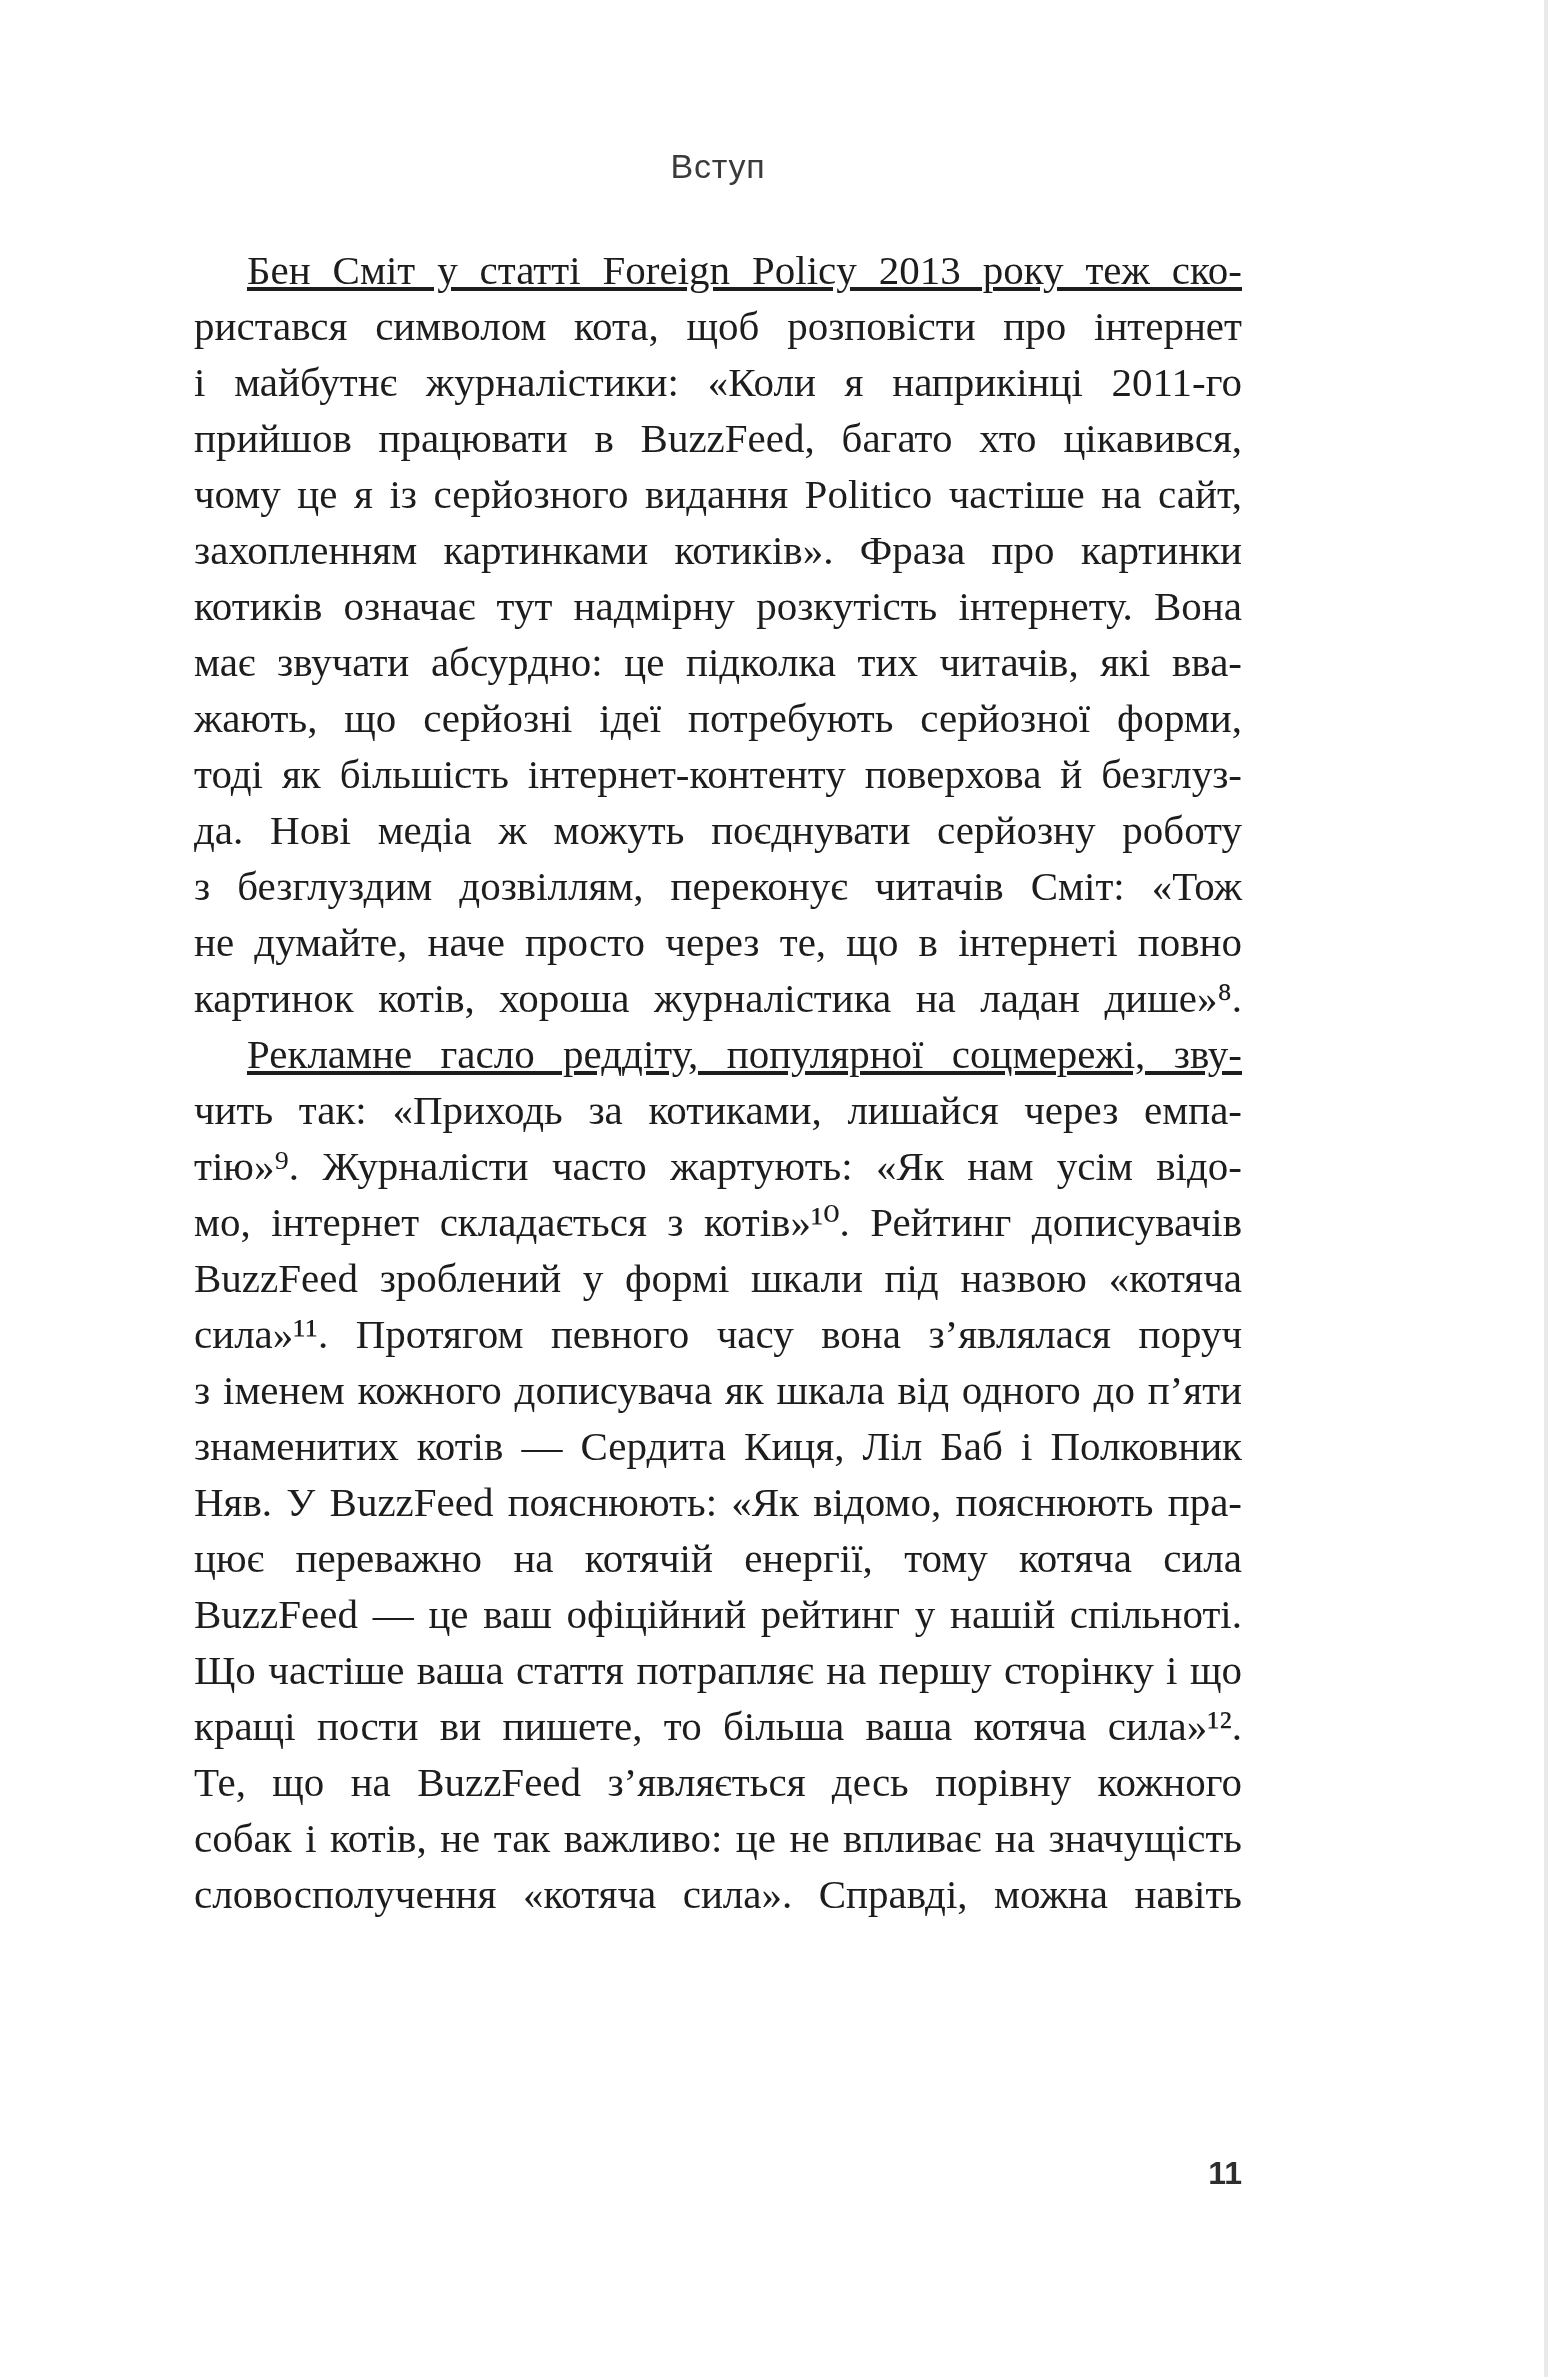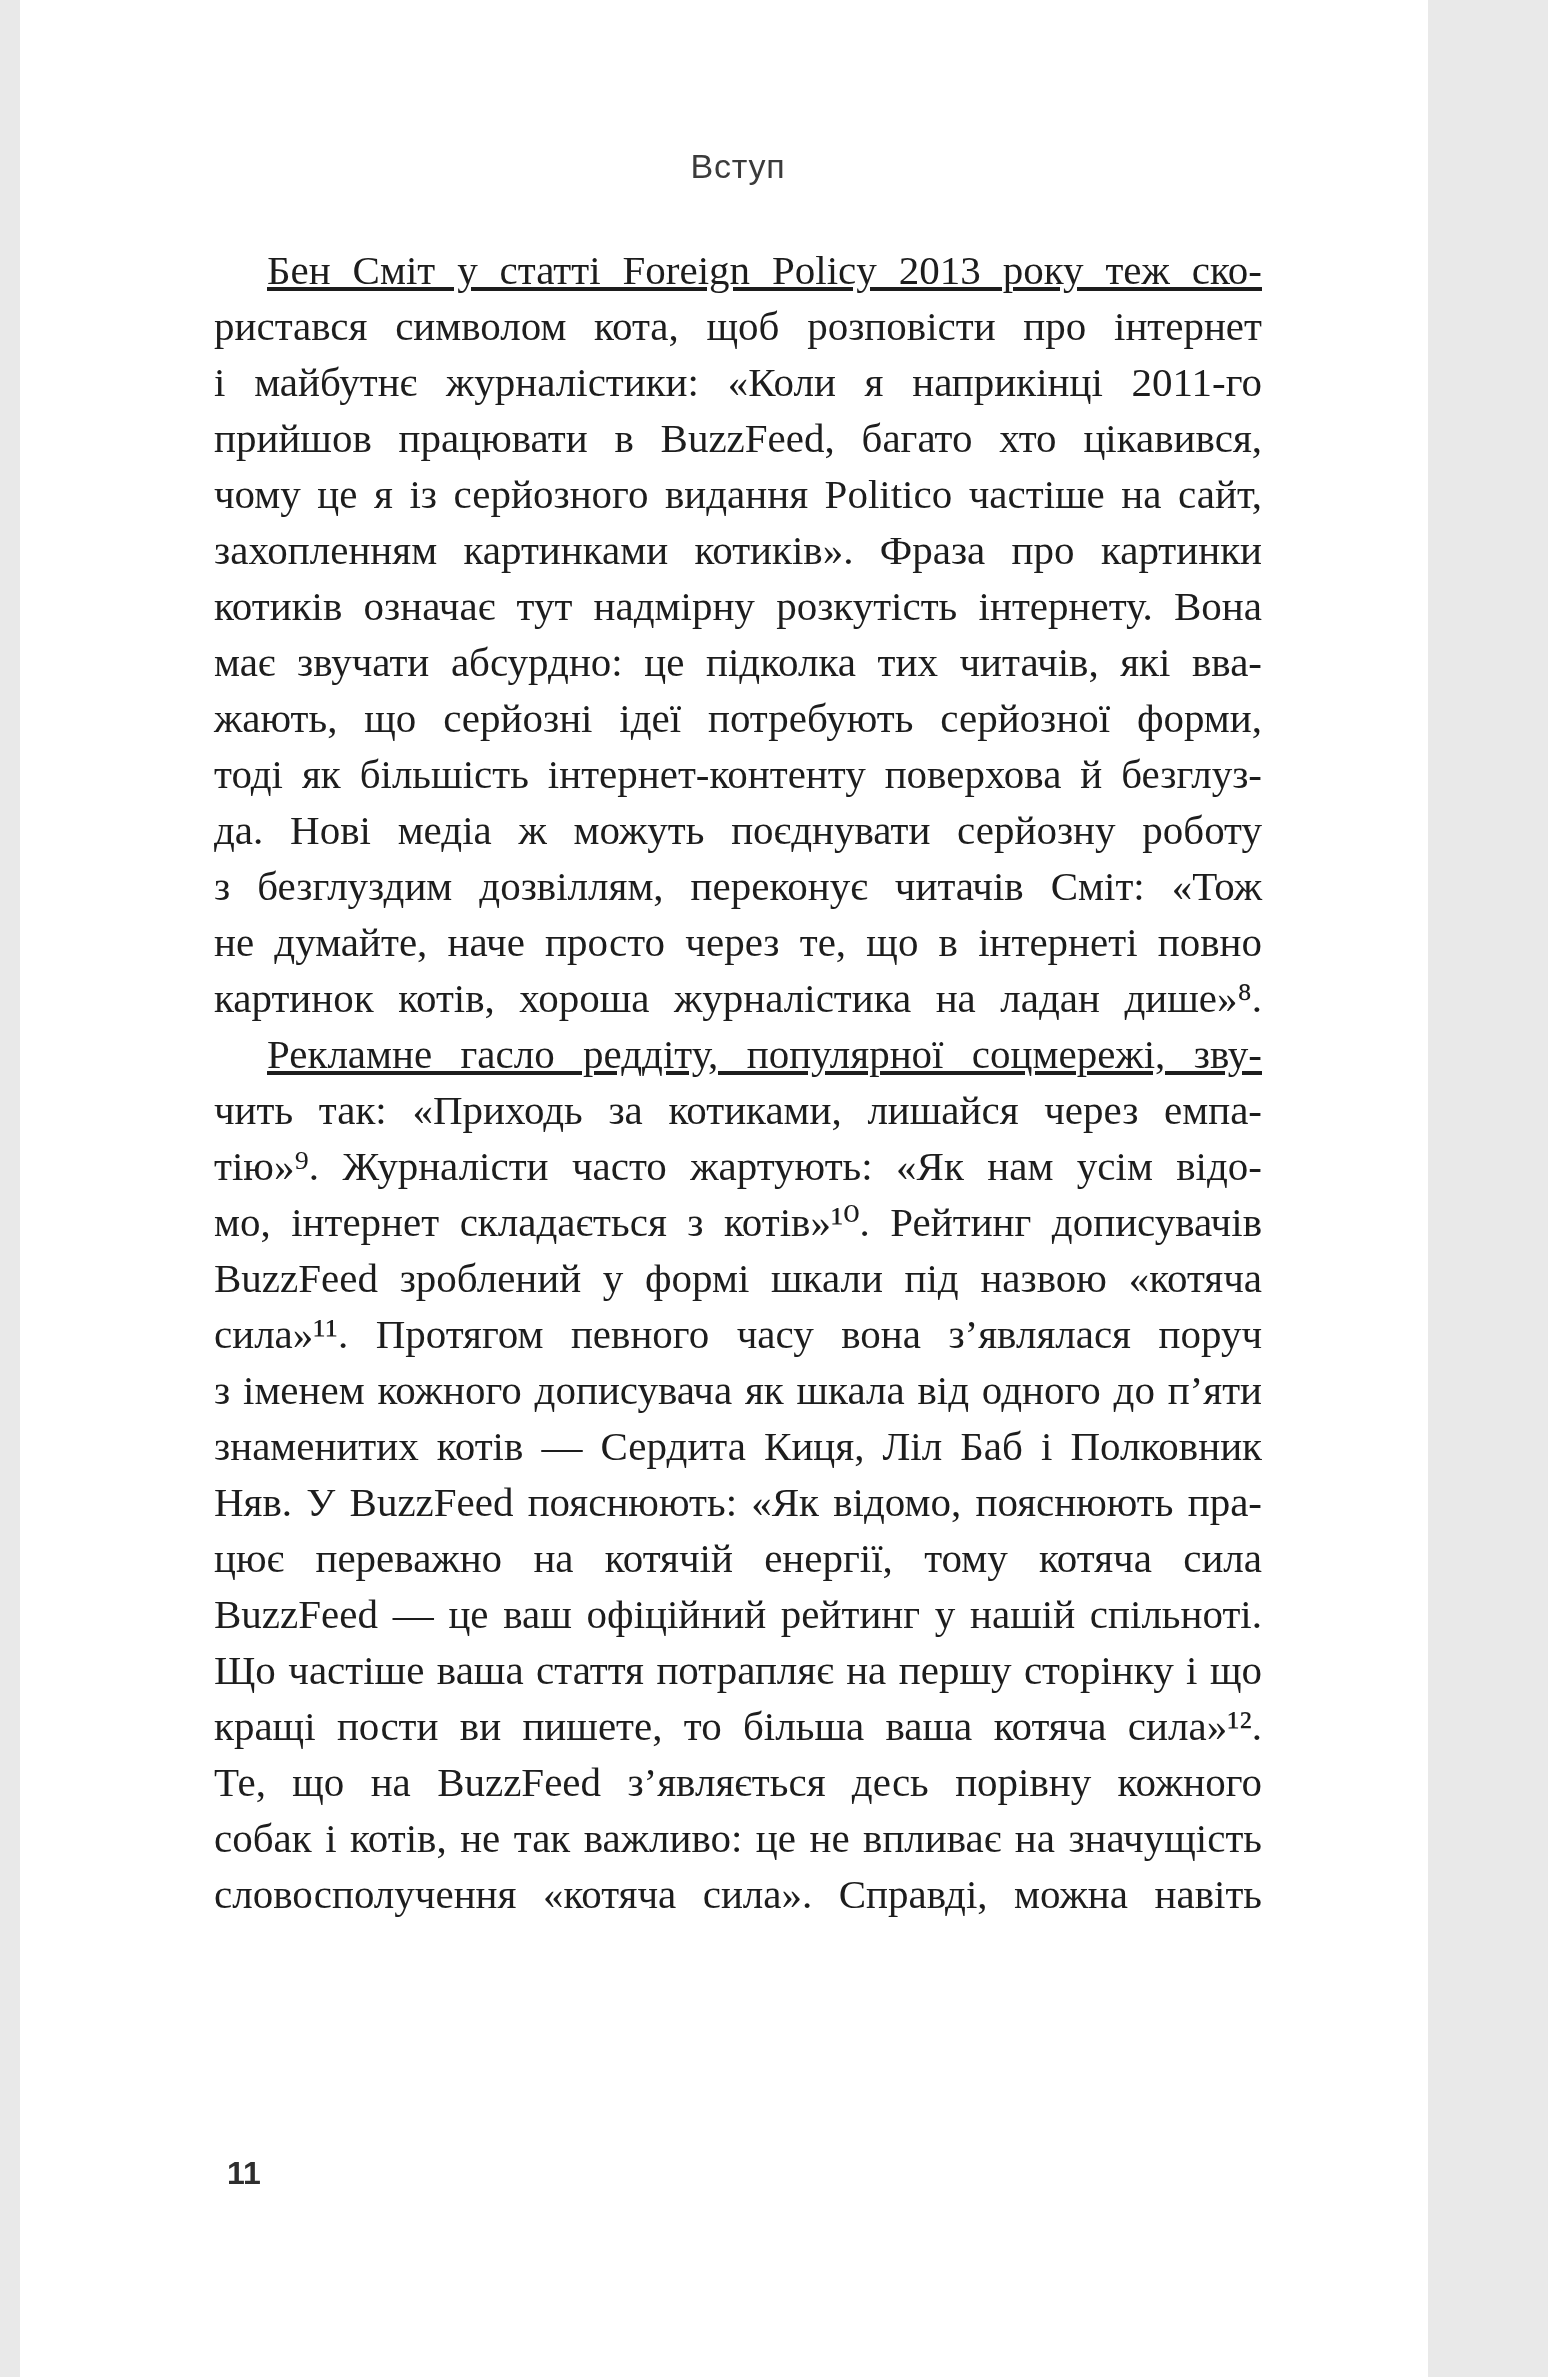--- a/index.html
+++ b/index.html
@@ -5,27 +5,26 @@
   :root {
     --bg: #ffffff;
     --text: #1d1d1d;
     --head: #3b3b3b;
     --pagenum: #2e2e2e;
   }
   * { margin: 0; padding: 0; box-sizing: border-box; }
   html, body { background: #e9e9e9; }
   .page {
     position: relative;
-    width: 1408px;
+    width: 1544px;
     height: 2377px;
     background: var(--bg);
     overflow: hidden;
     font-family: "Liberation Serif", "DejaVu Serif", serif;
     color: var(--text);
-    margin-left: 20px;
   }
   .running-head {
     position: absolute;
     left: 194px;
     top: 147px;
     width: 1048px;
     text-align: center;
     font-family: "Liberation Sans", "DejaVu Sans", sans-serif;
     font-size: 34px;
     letter-spacing: 0.8px;
@@ -43,24 +42,24 @@
     text-align: justify;
     text-align-last: justify;
     white-space: normal;
   }
   .body-text .line.indent {
     text-indent: 53px;
     text-decoration: underline;
   }
   .page-number {
     position: absolute;
-    left: 207px;
+    left: 194px;
     top: 2155px;
     width: 1048px;
-    text-align: left;
+    text-align: right;
     font-family: "Liberation Sans", "DejaVu Sans", sans-serif;
     font-size: 32px;
     font-weight: 700;
     color: var(--pagenum);
   }
 </style>
 </head>
 <body>
 
 <div class="page">

